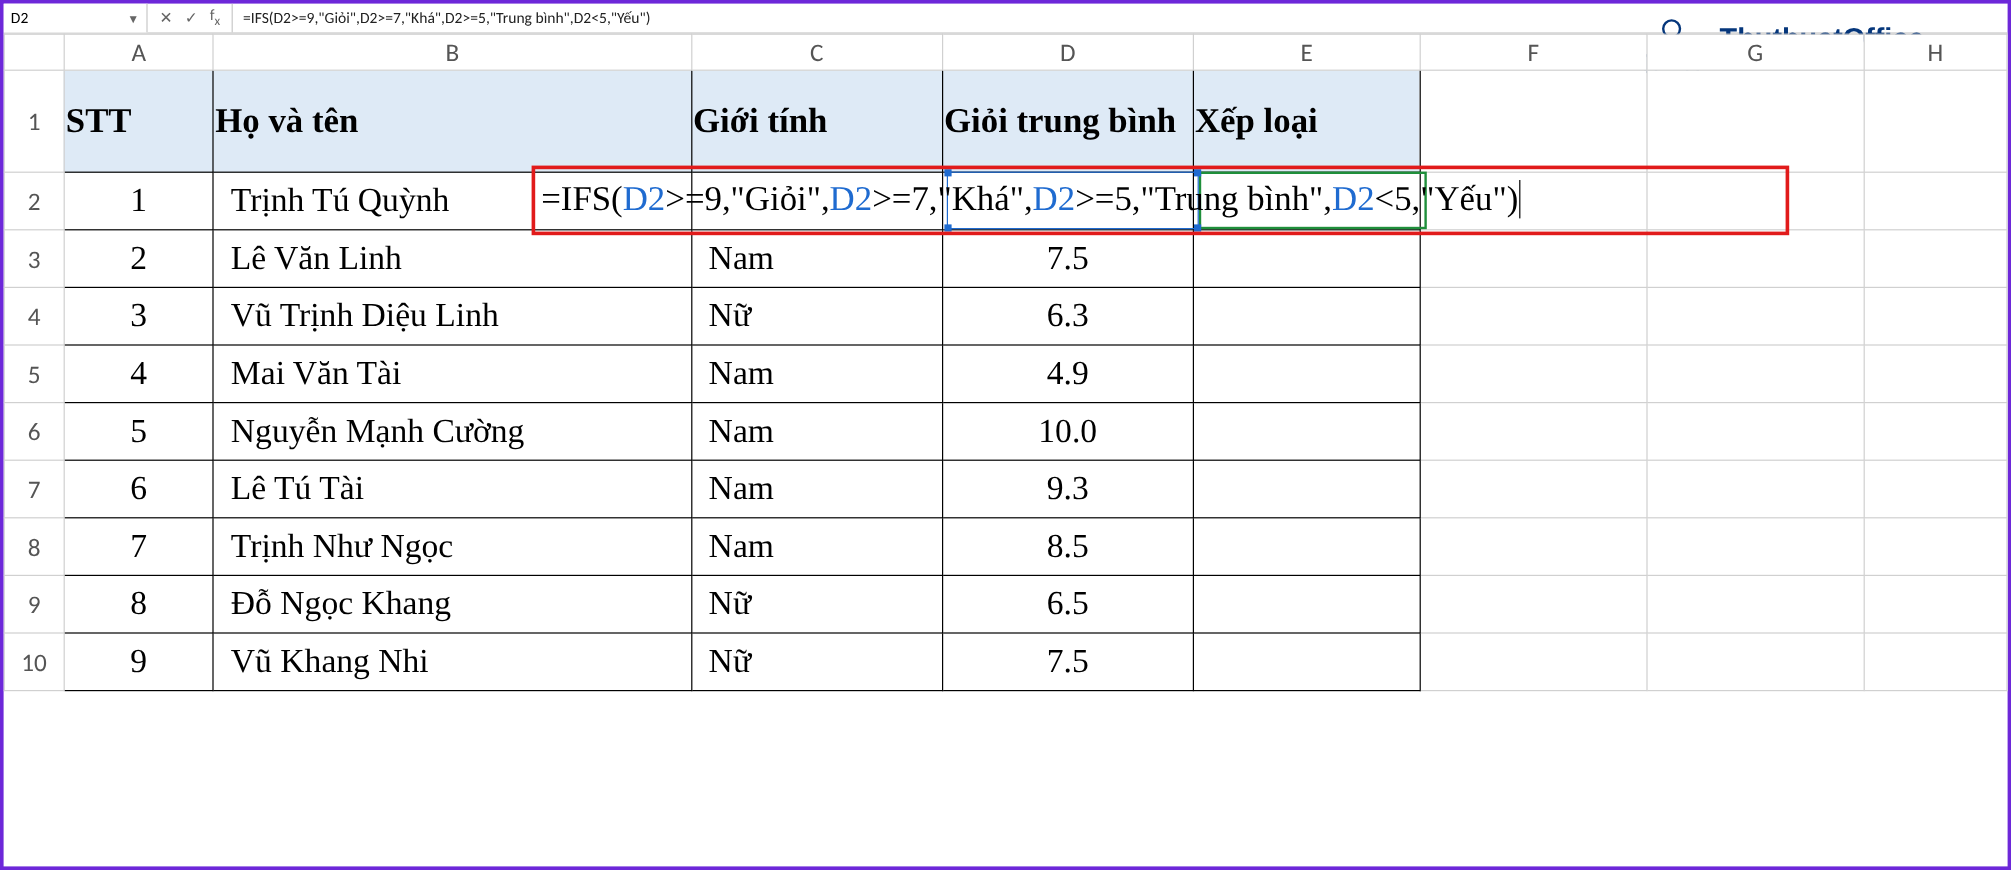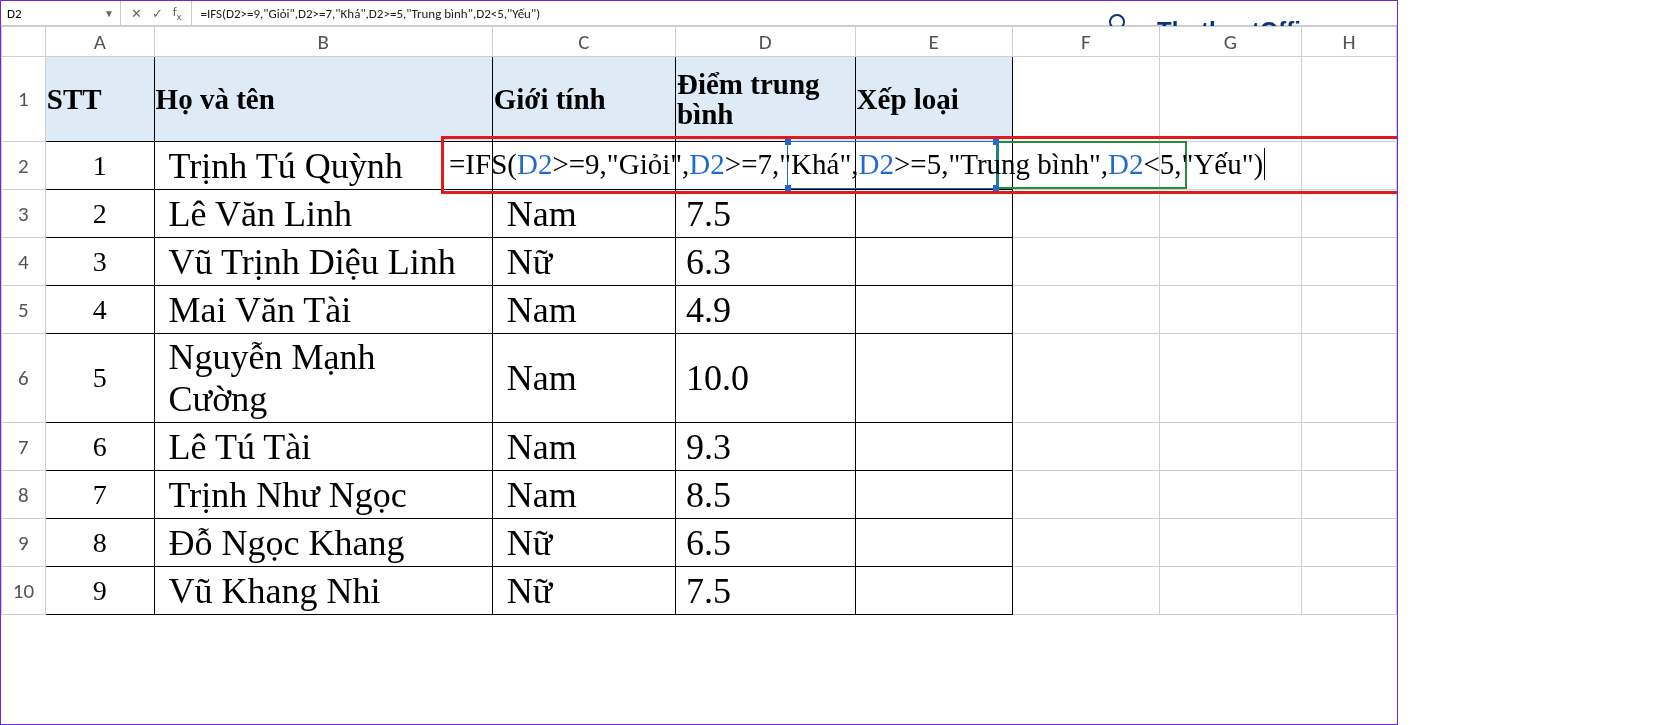--- a/index.html
+++ b/index.html
@@ -1,17 +1,17 @@
 <!DOCTYPE html>
 <html><head>
 <meta charset="utf-8">
 <style>
   * { box-sizing: border-box; }
   html, body { margin:0; padding:0; font-family: "Times New Roman", serif; background:#fff; color:#000; }
-  .wrap { width:1398px; height:725px; position:relative; overflow:hidden; border:1px solid #6d28d9; }
+  .wrap { width:1676px; height:725px; position:relative; overflow:hidden; border:3px solid #6d28d9; }
 
   
   .fbar { height:25px; display:flex; align-items:stretch; border-bottom:1px solid #c9c9c9; font-family: Calibri, Arial, sans-serif; font-size:13px; }
   .namebox { width:120px; border-right:1px solid #c9c9c9; display:flex; align-items:center; padding:0 6px; justify-content:space-between; background:#fff;}
   .namebox .dd { color:#666; font-size:10px; }
   .fbicons { display:flex; align-items:center; gap:10px; padding:0 10px; border-right:1px solid #c9c9c9; color:#666;}
   .fx { }
   .finput { flex:1; display:flex; align-items:center; padding:0 8px; color:#222; }
 
   
@@ -27,23 +27,23 @@
 
   
   tr.r1 td, tr.r1 th.rowhdr{height:85px;}
   tr.rn td, tr.rn th.rowhdr{height:48px;}
 
   
   .bb { border:1px solid #000 !important; }
 
   
   td.hcell { background:#deeaf6 !important; font-weight:700; font-size:29px; vertical-align:middle; line-height:1.05;}
-  td.datL { font-size:36px; text-align:left; padding:2px 14px; vertical-align:middle;}
+  td.datL { font-size:28px; text-align:left; padding:2px 14px; vertical-align:middle;}
   td.datC { font-size:28px; text-align:center; vertical-align:middle;}
-  td.datR { font-size:36px; text-align:left; padding:2px 10px; vertical-align:middle;}
+  td.datR { font-size:28px; text-align:center; padding:2px 10px; vertical-align:middle;}
 
   td.empty{}
 
   
   .redbox { position:absolute; border:3px solid #e11b1b; pointer-events:none; }
 
   
   .formula-overlay { position:absolute; font-family:"Times New Roman",serif; font-size:29px; white-space:nowrap; pointer-events:none;}
   .formula-overlay .ref { color:#1f6bd0; }
   .formula-overlay .cursor { border-right:1px solid #000; margin-left:1px;}
@@ -122,21 +122,21 @@
         <th class="colhdr">F</th>
         <th class="colhdr">G</th>
         <th class="colhdr">H</th>
       </tr>
 
       <tr class="r1">
         <th class="rowhdr">1</th>
         <td class="hcell bb">STT</td>
         <td class="hcell bb">Họ và tên</td>
         <td class="hcell bb">Giới tính</td>
-        <td class="hcell bb">Điểm trung bình</td>
+        <td class="hcell bb">Giỏi trung bình</td>
         <td class="hcell bb">Xếp loại</td>
         <td class="empty"></td>
         <td class="empty"></td>
         <td class="empty"></td>
       </tr>
 
       </tbody>
         <tbody id="data-rows">
           <tr class="rn">
             <th class="rowhdr">2</th>

